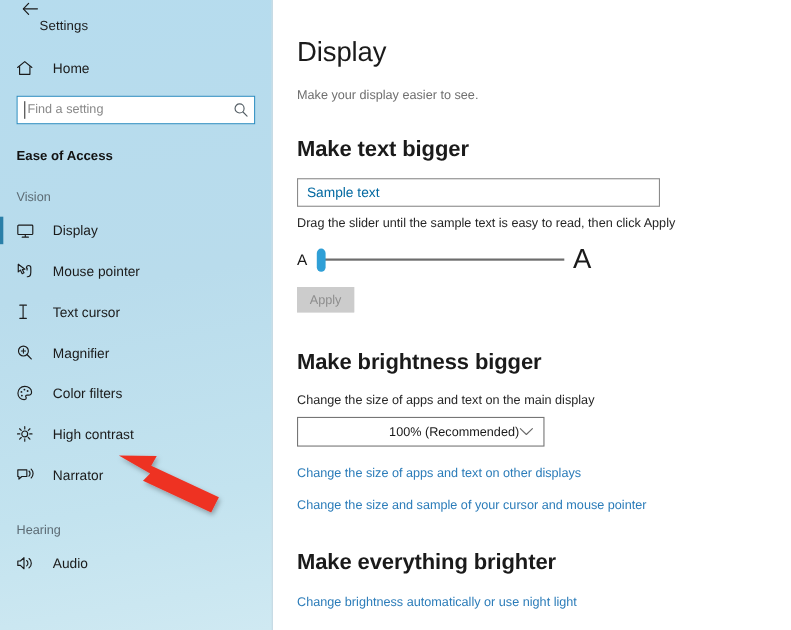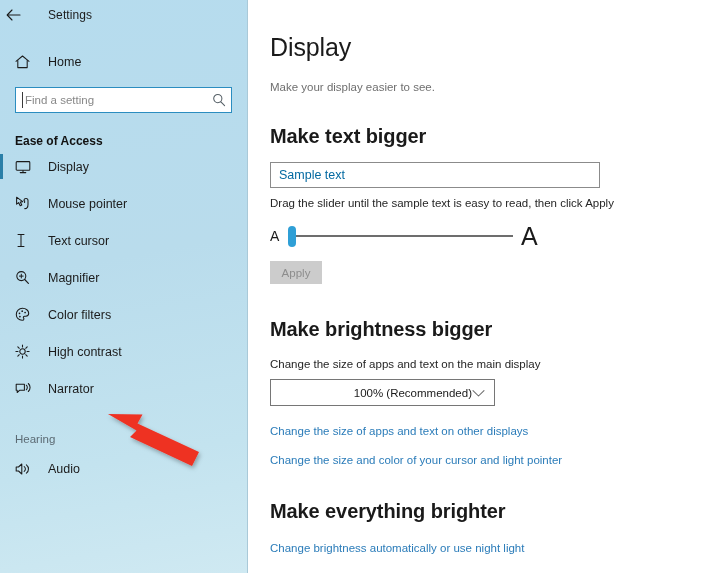--- a/index.html
+++ b/index.html
@@ -30,21 +30,23 @@
     flex: 0 0 248px;
     background: linear-gradient(170deg, #b6dcee 0%, #b9dcec 45%, #c3e3ef 78%, #cfe9f2 100%);
     border-right: 1px solid #a9c9d8;
     box-sizing: border-box;
     overflow: hidden;
   }
 
   .titlebar {
     height: 30px;
     display: flex;
-    align-items: center;
+    align-items: flex-start;
+    padding-left: 14px;
+    flex-direction: column;
   }
   .back-btn {
     width: 26px;
     height: 22px;
     display: flex;
     align-items: center;
     justify-content: center;
     cursor: pointer;
   }
   .back-btn svg { display: block; }
@@ -348,20 +350,21 @@
       <span class="search-ico">
         <svg width="14" height="14" viewBox="0 0 14 14">
           <circle cx="5.8" cy="5.6" r="4.1" fill="none" stroke="#555f66" stroke-width="1.05"></circle>
           <line x1="8.9" y1="8.8" x2="12.6" y2="12.6" stroke="#555f66" stroke-width="1.05" stroke-linecap="round"></line>
         </svg>
       </span>
     </div>
 
     <div class="section-title">Ease of Access</div>
 
+    <div class="group-head">Vision</div>
 
     <div class="nav-item selected">
       <span class="sel-bar"></span>
       <span class="ico">
         <svg width="16" height="14" viewBox="0 0 16 14">
           <rect x="1.2" y="1.6" width="13.6" height="8.6" rx="0.8" fill="none" stroke="#1b1b1b" stroke-width="1.05"></rect>
           <line x1="5.2" y1="12.6" x2="10.8" y2="12.6" stroke="#1b1b1b" stroke-width="1.05" stroke-linecap="round"></line>
           <line x1="8" y1="10.3" x2="8" y2="12.5" stroke="#1b1b1b" stroke-width="1.05"></line>
         </svg>
       </span>
@@ -499,21 +502,21 @@
       <div class="dropdown">
         <span class="val">100% (Recommended)</span>
         <span>
           <svg width="13" height="9" viewBox="0 0 13 9">
             <path d="M1 1.6 L6.5 7 L12 1.6" fill="none" stroke="#6b6b6b" stroke-width="1.05" stroke-linecap="round" stroke-linejoin="round"></path>
           </svg>
         </span>
       </div>
 
       <a class="link gap2">Change the size of apps and text on other displays</a>
-      <a class="link gap3">Change the size and color of your cursor and light pointer</a>
+      <a class="link gap3">Change the size and sample of your cursor and mouse pointer</a>
 
       <div class="h2 tight">Make everything brighter</div>
 
       <a class="link gap2">Change brightness automatically or use night light</a>
 
     </div>
   </div>
 
   <svg class="arrow-overlay" viewBox="0 0 719 573">
     <defs>

